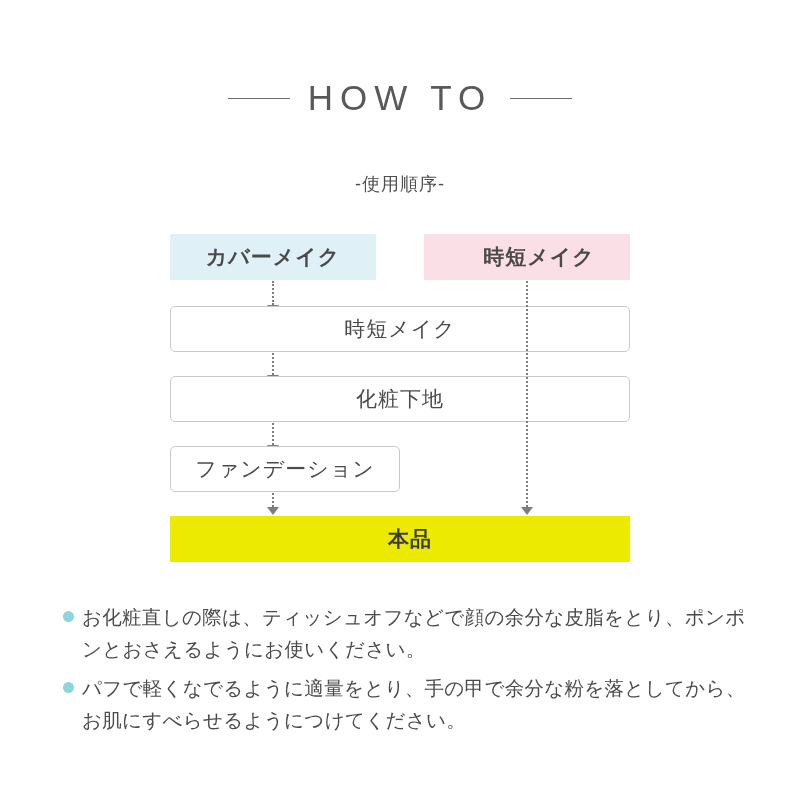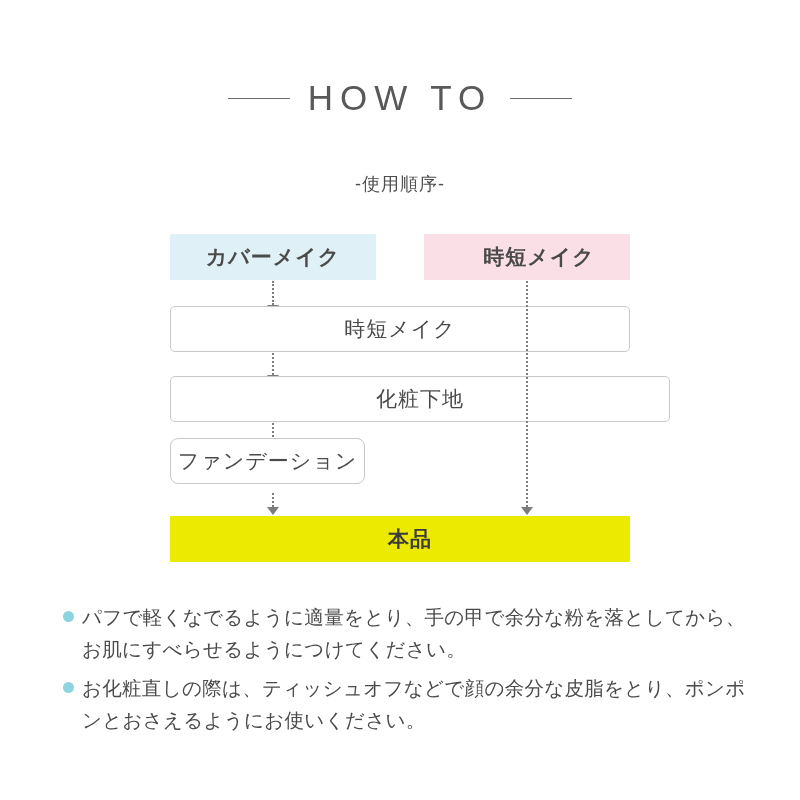--- a/index.html
+++ b/index.html
@@ -99,22 +99,22 @@
     background: #ffffff;
     height: 46px;
     display: flex;
     align-items: center;
     justify-content: center;
     font-size: 21px;
     letter-spacing: 1px;
     color: #4a4a4a;
   }
   .box.skincare { left: 0; top: 72px; width: 460px; }
-  .box.base     { left: 0; top: 142px; width: 500px; }
-  .box.found    { left: 0; top: 204px; width: 195px; border-radius: 8px; }
+  .box.base     { left: 0; top: 142px; width: 460px; }
+  .box.found    { left: 0; top: 212px; width: 230px; }
 
   .box.final {
     left: 0;
     top: 282px;
     width: 460px;
     background: #ecea00;
     border: none;
     border-radius: 0;
     font-weight: bold;
     color: #3a3a3a;
@@ -226,21 +226,21 @@
     <div class="arrow arq"></div>
 
     <div class="box final">
       <span>本品</span>
     </div>
   </div>
 
   <div class="notes">
     <div class="note">
       <span class="bullet"></span>
-      <span class="note-text">パフで軽くなでるように適量をとり、手の甲で余分な粉を落としてから、お肌にすべらせるようにつけてください。</span>
+      <span class="note-text">お化粧直しの際は、ティッシュオフなどで顔の余分な皮脂をとり、ポンポンとおさえるようにお使いください。</span>
     </div>
     <div class="note">
       <span class="bullet"></span>
-      <span class="note-text">お化粧直しの際は、ティッシュオフなどで顔の余分な皮脂をとり、ポンポンとおさえるようにお使いください。</span>
+      <span class="note-text">パフで軽くなでるように適量をとり、手の甲で余分な粉を落としてから、お肌にすべらせるようにつけてください。</span>
     </div>
   </div>
 
 </div>
 
 </body></html>

